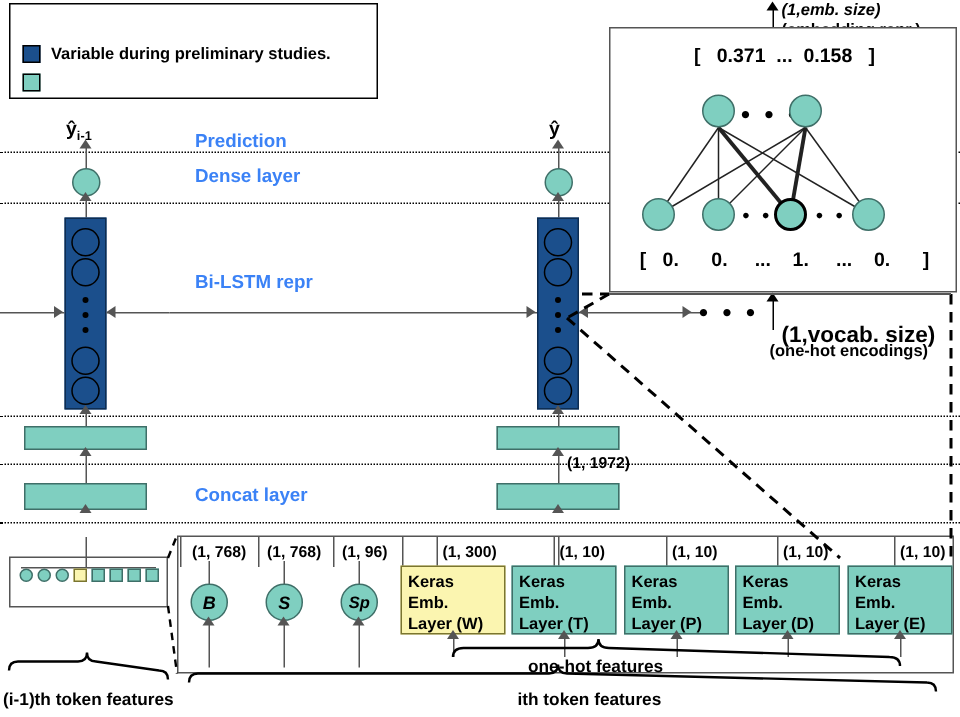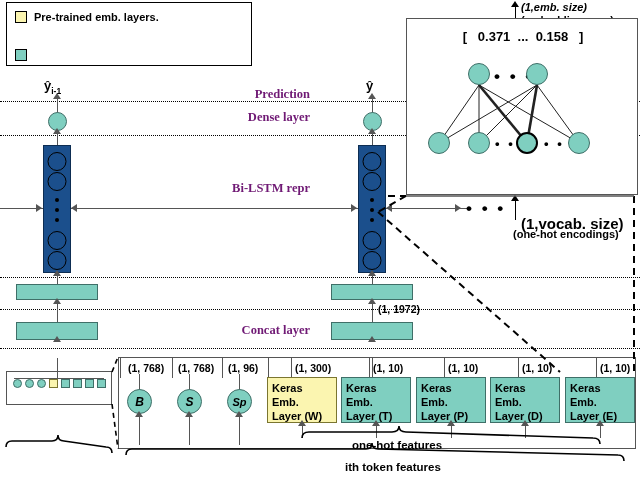--- a/index.html
+++ b/index.html
@@ -34,21 +34,21 @@
     width:12px;height:12px;border:1px solid #000;box-sizing:border-box;
   }
   .leg-lbl{font-size:11px;font-weight:bold;color:#000;white-space:nowrap;}
 
   
   .band{
     left:0;width:640px;height:0;
     border-top:1.4px dotted #000;
   }
   
-  .rowlabel{font-size:12.5px;font-weight:bold;color:#701a75;text-align:right;font-family:Liberation Serif, serif;}
+  .rowlabel{font-size:12.5px;font-weight:bold;color:#3b82f6;text-align:left;}
 
   
   .lstm{
     width:28px;height:128px;
     background:#1b4f8c;border:1.3px solid #0d2d52;
     box-sizing:border-box;
   }
   .lstm .cell{
     position:absolute;left:50%;transform:translateX(-50%);
     width:17px;height:17px;border-radius:50%;
@@ -119,23 +119,23 @@
 
 <div id="root">
 
   <div class="abs band" style="top:101px"></div>
   <div class="abs band" style="top:135px"></div>
   <div class="abs band" style="top:277px"></div>
   <div class="abs band" style="top:309px"></div>
   <div class="abs band" style="top:348px"></div>
 
   <div class="abs" id="legend">
-    <div class="leg-row" style="top:5px">
-      <span class="leg-sw" style="background:#fbf5b0"></span>
-      <span class="leg-lbl">Pre-trained emb. layers.</span>
+    <div class="leg-row" style="top:24px">
+      <span class="leg-sw" style="background:#1b4f8c"></span>
+      <span class="leg-lbl">Variable during preliminary studies.</span>
     </div>
     <div class="leg-row" style="top:43px">
       <span class="leg-sw" style="background:#7fcfc0"></span>
     </div>
   </div>
 
   <div class="abs txt rowlabel" style="left:130px;top:88px;width:180px">Prediction</div>
   <div class="abs txt rowlabel" style="left:130px;top:111px;width:180px">Dense layer</div>
   <div class="abs txt rowlabel" style="left:130px;top:182px;width:180px">Bi-LSTM repr</div>
   <div class="abs txt rowlabel" style="left:130px;top:324px;width:180px">Concat layer</div>
@@ -300,20 +300,21 @@
   <div class="abs embbox teal" style="left:565px;top:377px">
     <div>Keras</div>
     <div>Emb.</div>
     <div>Layer (E)</div>
   </div>
   <div class="abs vline" style="left:600px;top:423px;height:15px"></div>
   <div class="abs ahead-up" style="left:595.5px;top:420px"></div>
 
   <div class="abs txt" style="left:352px;top:439px;font-size:11.5px">one-hot features</div>
 
+  <div class="abs txt" style="left:2px;top:461px;font-size:11.5px">(i-1)th token features</div>
   <div class="abs txt" style="left:345px;top:461px;font-size:11.5px">ith token features</div>
 
   <div class="abs txt" style="left:430px;top:26px;font-size:12.5px">Keras Emb. Layer</div>
   <div class="abs txt" style="left:521px;top:2px;font-size:11px;font-style:italic">(1,emb. size)</div>
   <div class="abs txt" style="left:521px;top:15px;font-size:11px">(embedding repr.)</div>
   <div class="abs vline" style="left:515px;top:4px;height:16px;border-left-color:#000"></div>
   <div class="abs ahead-up" style="left:510.5px;top:1px;border-bottom-color:#000"></div>
 
   <div id="kpanel" class="abs">
 
@@ -336,20 +337,21 @@
     <div class="knode" style="left:119px;top:44px"></div>
     <div class="abs dots3" style="left:87px;top:49px">•  •  •</div>
 
     <div class="knode" style="left:21px;top:113px"></div>
     <div class="knode" style="left:61px;top:113px"></div>
     <div class="knode bold" style="left:109px;top:113px"></div>
     <div class="knode" style="left:161px;top:113px"></div>
     <div class="abs dots3" style="left:88px;top:118px;font-size:13px">•  •  •</div>
     <div class="abs dots3" style="left:137px;top:118px;font-size:13px">•  •  •</div>
 
+    <div class="vecrow" style="left:0;top:146px;width:232px;text-align:center">[   0.      0.     ...    1.     ...    0.      ]</div>
   </div>
 
   <div class="abs vlineb" style="left:515px;top:198px;height:22px"></div>
   <div class="abs ahead-up" style="left:510.5px;top:195px;border-bottom-color:#000"></div>
   <div class="abs txt" style="left:521px;top:216px;font-size:15px;">(1,vocab. size)</div>
   <div class="abs txt" style="left:513px;top:229px;font-size:11px">(one-hot encodings)</div>
 
   <svg class="overlay">
 
     <g stroke="#000" stroke-width="1.6" fill="none" stroke-dasharray="5,4">

